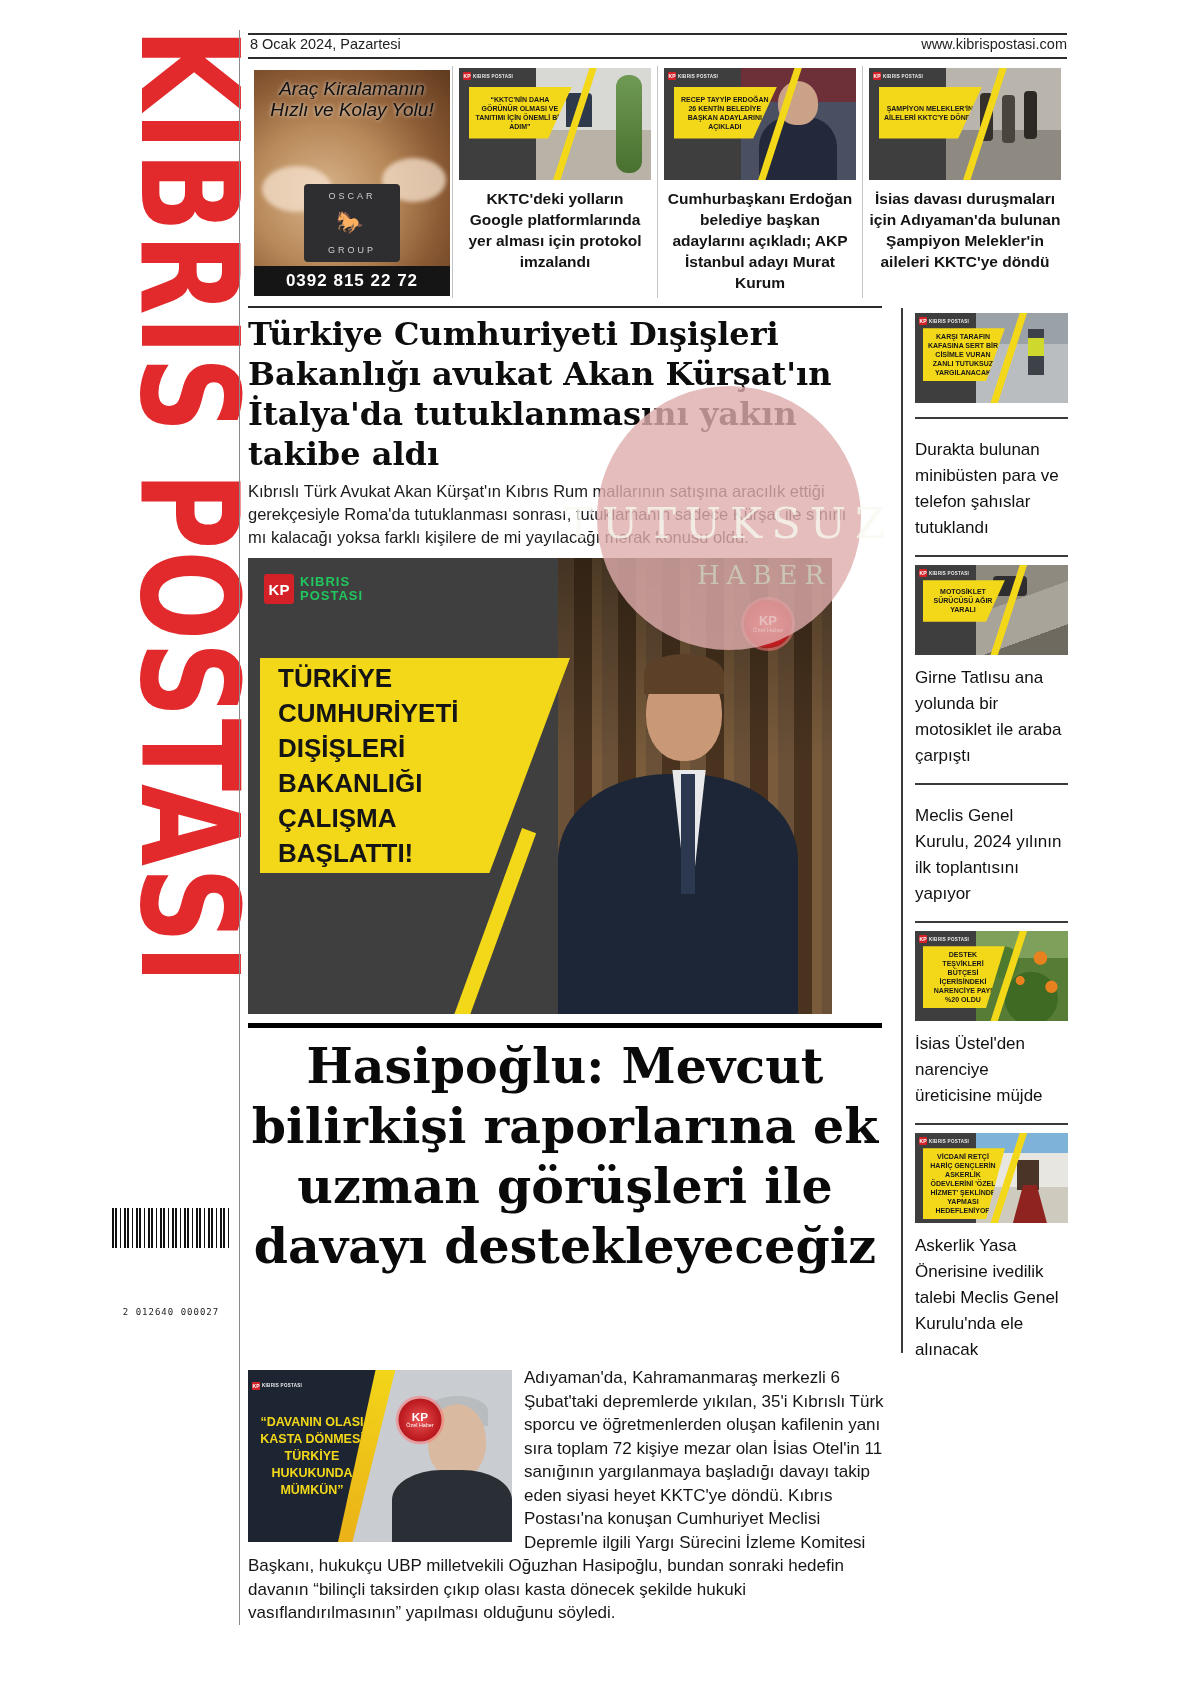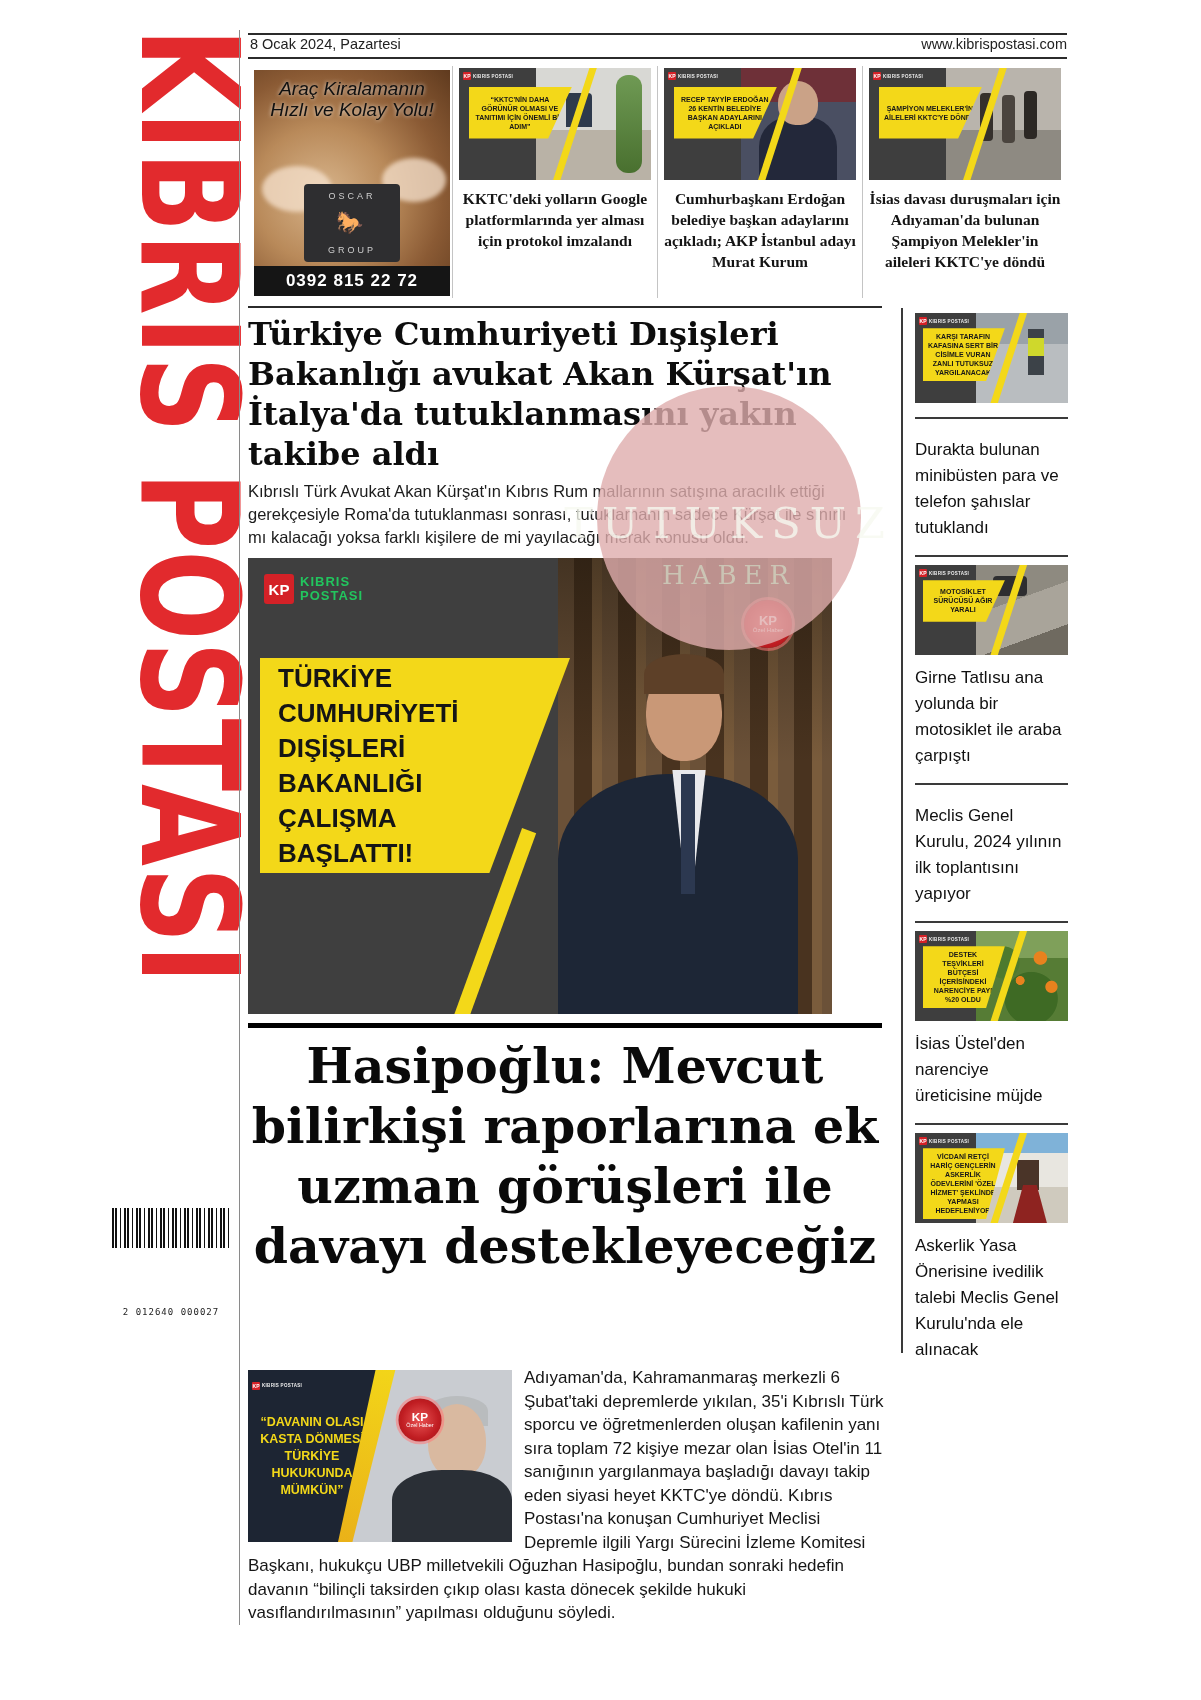--- a/index.html
+++ b/index.html
@@ -20,21 +20,21 @@
 
   
   .rule{position:absolute;background:#2b2b2b;}
   .topbar-date{position:absolute;left:250px;top:36px;font-size:14.5px;color:#222;}
   .topbar-url{position:absolute;right:134px;top:36px;font-size:14.5px;color:#222;}
 
   
   .toprow{position:absolute;left:248px;top:66px;width:819px;height:232px;display:flex;}
   .topcell{flex:1 1 0;position:relative;padding:2px 6px;box-sizing:border-box;}
   .topcell + .topcell{border-left:1px solid #c4c4c4;}
-  .cell-headline{margin-top:8px;text-align:center;font-family:Liberation Serif, serif;
+  .cell-headline{margin-top:8px;text-align:center;font-family:Liberation Sans, sans-serif;
     font-weight:700;font-size:15.5px;line-height:21px;color:#141414;}
 
   
   .thumb{position:relative;width:100%;height:112px;background:#3e3e3e;overflow:hidden;}
   .thumb .photo{position:absolute;right:0;top:0;bottom:0;width:60%;}
   .thumb .band{position:absolute;left:5%;top:17%;width:56%;min-height:46%;background:#f3d819;
     clip-path:polygon(0 0,96% 0,74% 100%,0 100%);display:flex;align-items:center;justify-content:center;
     text-align:center;font-weight:700;font-size:7px;line-height:9px;color:#181818;padding:4px 10px 4px 5px;box-sizing:border-box;}
   .thumb .stripe{position:absolute;left:58%;top:-16%;width:7px;height:140%;background:#f3d819;transform:rotate(18deg);}
   .mini-logo{position:absolute;left:4px;top:4px;display:flex;align-items:center;gap:2px;z-index:3;}
@@ -137,21 +137,21 @@
   .ph-erdogan::after{content:"";position:absolute;left:50%;top:12%;transform:translateX(-50%);width:40px;height:44px;background:#caa287;border-radius:50% 50% 44% 44%;}
   .ph-erdogan::before{content:"";position:absolute;left:50%;top:44%;transform:translateX(-50%);width:78px;height:60%;background:#23283a;border-radius:30px 30px 0 0;}
   .ph-walkers{background:linear-gradient(180deg,#b9b4ac 0 55%,#8e8a82 55% 100%);}
   .ph-walkers::after{content:"";position:absolute;left:30%;top:22%;width:13px;height:48px;background:#35302c;border-radius:4px;box-shadow:22px 2px 0 #4a443e,44px -2px 0 #2c2824;}
 
   
   .wm{position:absolute;z-index:60;pointer-events:none;}
   .wm-circle{left:597px;top:386px;width:264px;height:264px;border-radius:50%;background:rgba(223,172,172,.8);}
   .wm-title{left:556px;top:498px;width:346px;text-align:center;font-family:"DejaVu Serif",serif;
     font-size:43px;letter-spacing:9px;color:rgba(246,248,240,.78);}
-  .wm-sub{left:597px;top:560px;width:264px;text-align:center;font-family:"DejaVu Serif",serif;
+  .wm-sub{left:632px;top:560px;width:264px;text-align:center;font-family:"DejaVu Serif",serif;
     font-size:26px;letter-spacing:7px;color:rgba(208,218,196,.7);}
 </style>
 </head>
 <body>
 
 <div class="page">
 
   <div class="masthead">KIBRIS POSTASI</div>
   <div class="barcode"></div>
   <div class="barcode-num">2 012640 000027</div>

